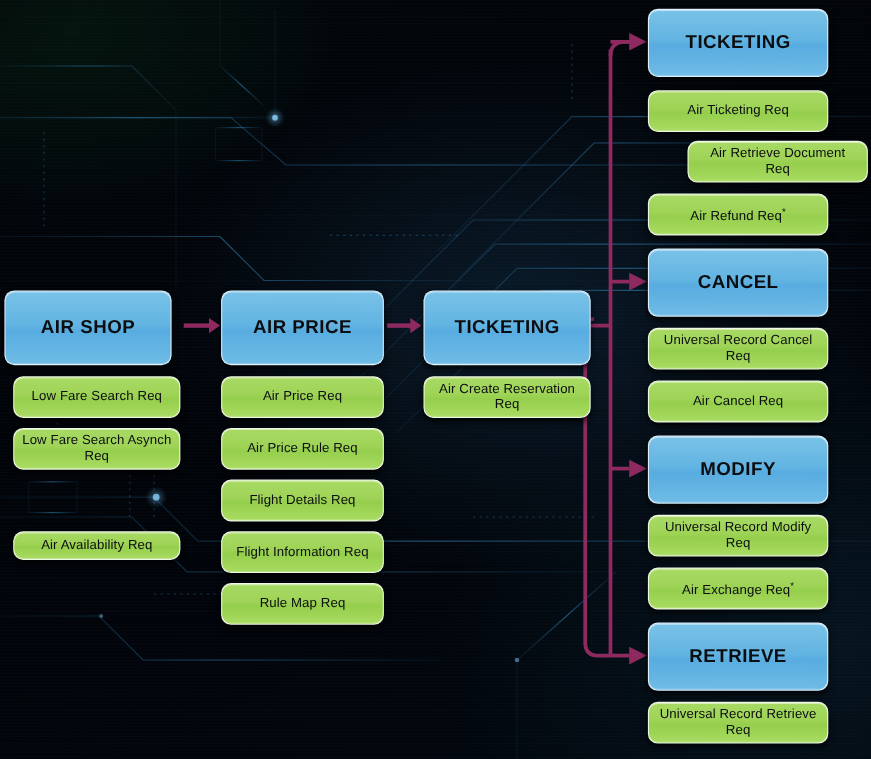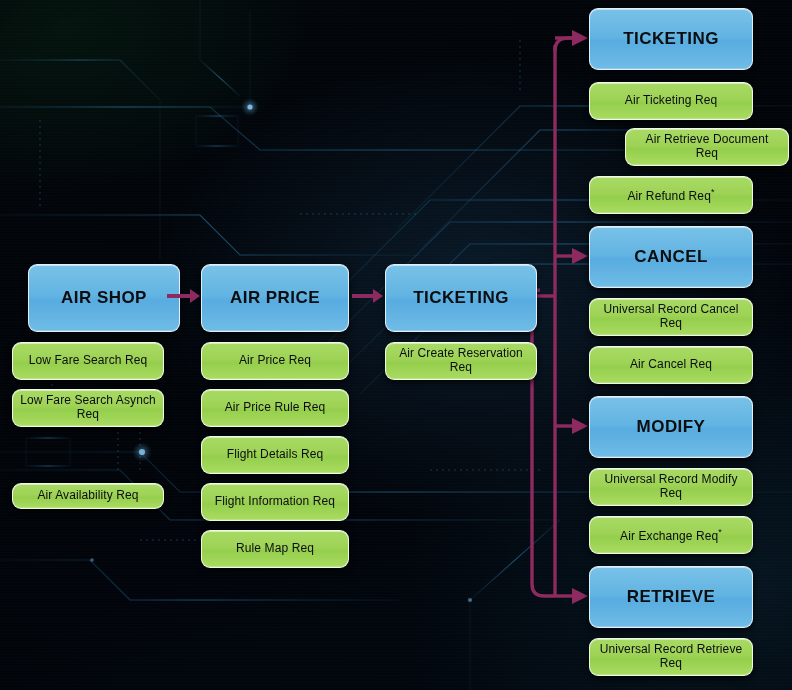--- a/index.html
+++ b/index.html
@@ -183,21 +183,21 @@
       <path d="M555 38 L572 38"></path>
     </g>
     <g fill="#8f2a60">
       <polygon points="572,30 588,38 572,46"></polygon>
       <polygon points="572,248 588,256 572,264"></polygon>
       <polygon points="572,418 588,426 572,434"></polygon>
       <polygon points="572,588 588,596 572,604"></polygon>
     </g>
   </svg>
 
-  <div class="node group" style="left:28px;top:264px;width:152px;height:68px;">
+  <div class="node group" style="left:4px;top:264px;width:152px;height:68px;">
     <span class="lbl">AIR SHOP</span>
   </div>
   <div class="node leaf" style="left:12px;top:342px;width:152px;height:38px;">
     <span class="lbl">Low Fare Search Req</span>
   </div>
   <div class="node leaf" style="left:12px;top:389px;width:152px;height:38px;">
     <span class="lbl">Low Fare Search Asynch Req</span>
   </div>
   <div class="node leaf" style="left:12px;top:483px;width:152px;height:26px;">
     <span class="lbl">Air Availability Req</span>

